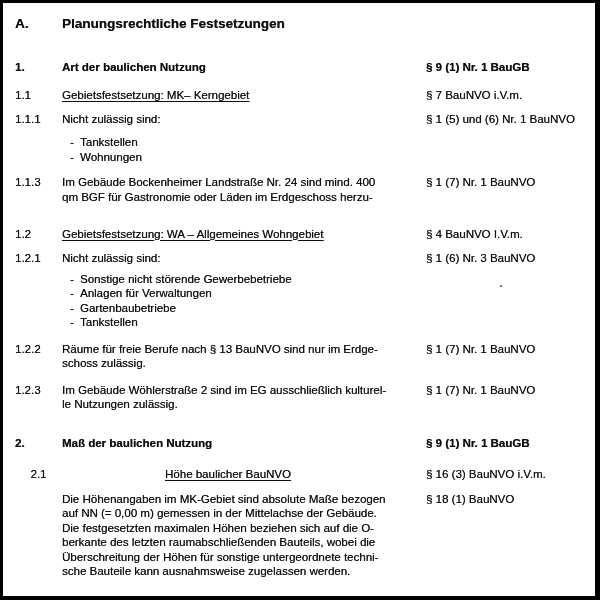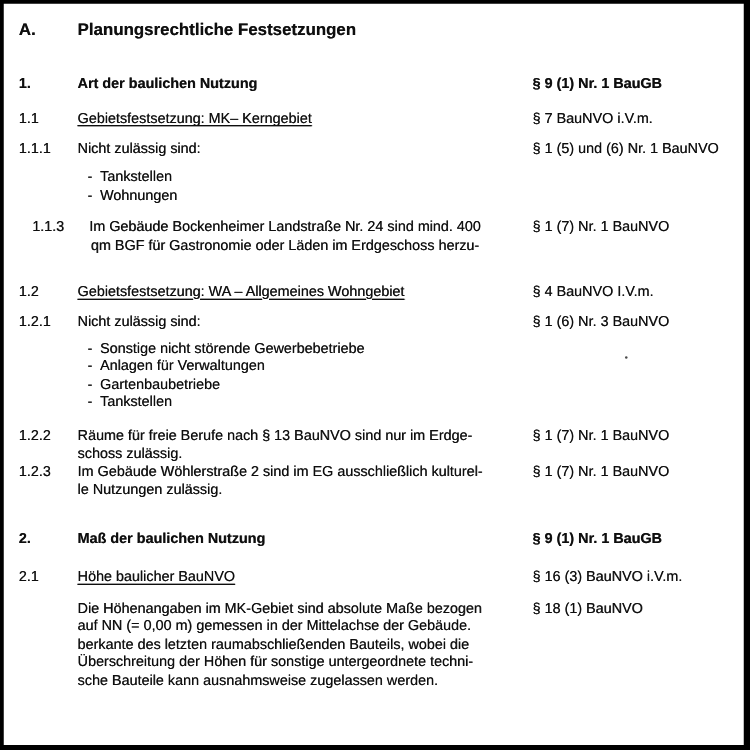--- a/index.html
+++ b/index.html
@@ -27,28 +27,28 @@
   .header-row{font-size:13.5px;line-height:16px;font-weight:bold;}
   .underline{text-decoration:underline;text-underline-offset:2px;}
   .bullet{display:flex;}
   .bullet .dash{width:10px;flex:0 0 10px;margin-left:8px;}
   .bullet .btxt{white-space:nowrap;}
   
   .mt-s1{margin-top:28px;}
   .mt-s11{margin-top:13.5px;}
   .mt-s111{margin-top:9.5px;}
   .mt-b1{margin-top:8.5px;}
-  .mt-s113{margin-top:11px;text-align:center;}
+  .mt-s113{margin-top:11px;}
   .mt-s12{margin-top:22.5px;}
   .mt-s121{margin-top:9.5px;}
   .mt-b2{margin-top:6.5px;}
   .mt-s122{margin-top:12px;}
-  .mt-s123{}
+  .mt-s123{margin-top:12px;}
   .mt-s2{margin-top:24px;}
-  .mt-s21{margin-top:16.5px;}
+  .mt-s21{margin-top:16.5px;text-align:center;}
   .mt-s21p{margin-top:10.5px;}
   .artifact-dot{
     position:absolute;left:497px;top:282px;
     width:2px;height:2px;background:#4a4a4a;border-radius:50%;
   }
 </style>
 </head>
 <body>
 
 <div class="page">
@@ -161,20 +161,21 @@
     <div class="num">2.1</div>
     <div class="body"><span class="line underline">Höhe baulicher BauNVO</span></div>
     <div class="ref">§ 16 (3) BauNVO i.V.m.</div>
   </div>
 
   <div class="row mt-s21p">
     <div class="num"></div>
     <div class="body">
       <div class="line">Die Höhenangaben im MK-Gebiet sind absolute Maße bezogen</div>
       <div class="line">auf NN (= 0,00 m) gemessen in der Mittelachse der Gebäude.</div>
+      <div class="line">Die festgesetzten maximalen Höhen beziehen sich auf die O-</div>
       <div class="line">berkante des letzten raumabschließenden Bauteils, wobei die</div>
       <div class="line">Überschreitung der Höhen für sonstige untergeordnete techni-</div>
       <div class="line">sche Bauteile kann ausnahmsweise zugelassen werden.</div>
     </div>
     <div class="ref">§ 18 (1) BauNVO</div>
   </div>
 
   <div class="artifact-dot"></div>
 </div>
 

